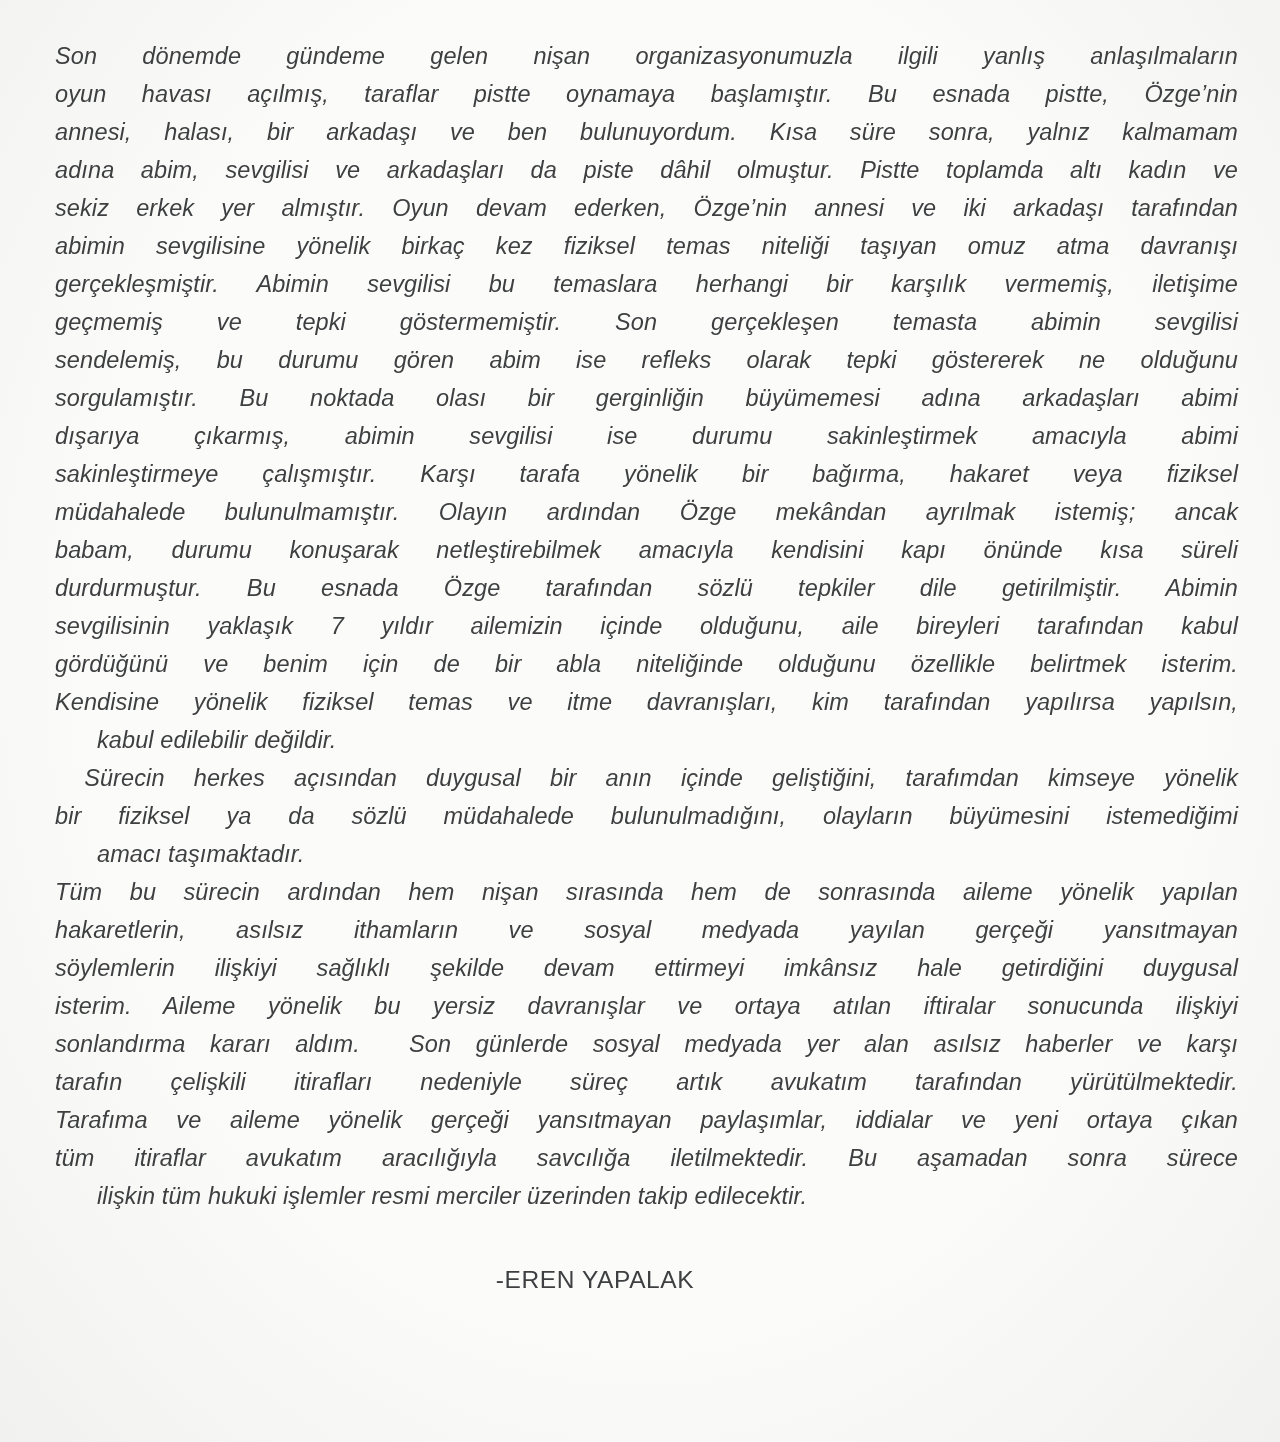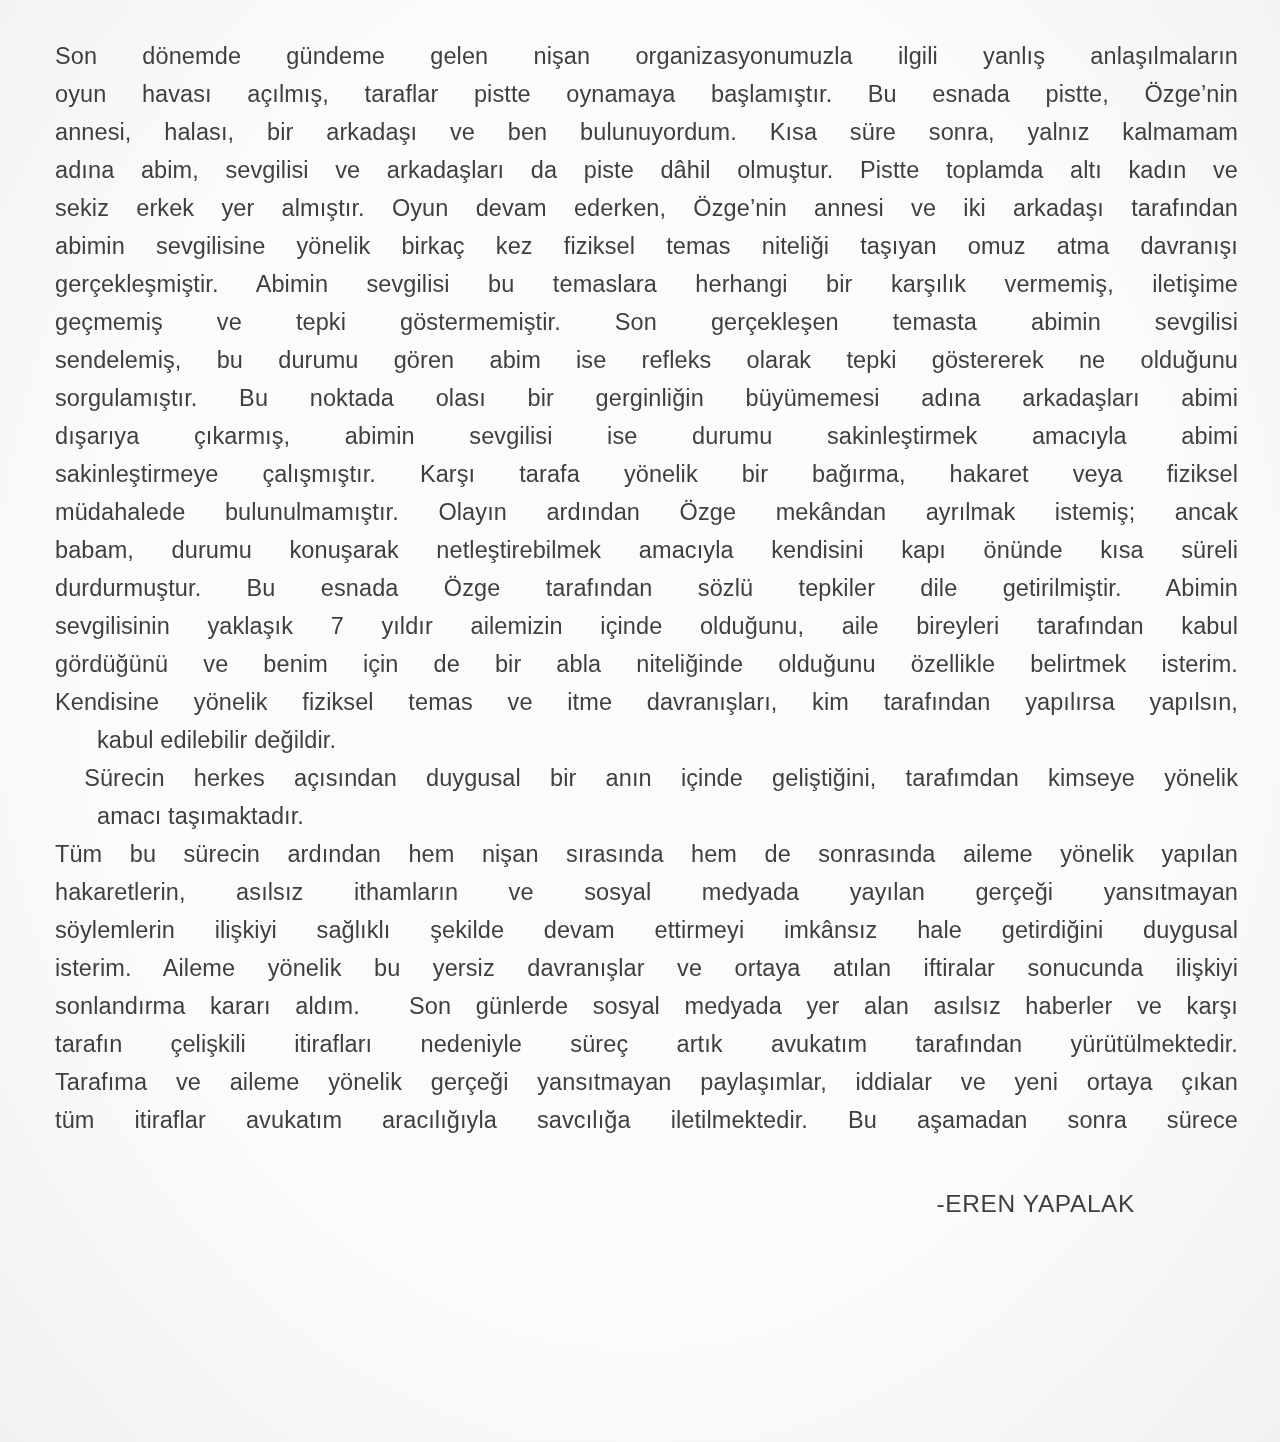--- a/index.html
+++ b/index.html
@@ -16,38 +16,39 @@
   }
   .page {
     box-sizing: border-box;
     width: 1280px;
     height: 1442px;
     padding: 37px 42px 0 55px;
     background: radial-gradient(ellipse at 50% 45%, #fbfbfa 60%, #f1f1ef 100%);
   }
   .para {
     margin: 0;
+    font-style: italic;
   }
   .line {
     font-size: 23.5px;
     line-height: 38px;
     letter-spacing: 0.1px;
     white-space: pre-wrap;
     text-align: justify;
     text-align-last: justify;
     text-justify: inter-word;
   }
   .line.last {
     text-align-last: left;
     margin-left: 42px;
   }
   .signature {
     margin-top: 50px;
     padding-right: 103px;
-    text-align: right;
+    text-align: center;
     font-size: 24.5px;
     line-height: 30px;
     letter-spacing: 0.6px;
     color: var(--fg, #3e3f41);
   }
 </style>
 </head>
 <body>
 
 <div class="page">
@@ -68,27 +69,29 @@
         <div class="line">müdahalede bulunulmamıştır. Olayın ardından Özge mekândan ayrılmak istemiş; ancak</div>
         <div class="line">babam, durumu konuşarak netleştirebilmek amacıyla kendisini kapı önünde kısa süreli</div>
         <div class="line">durdurmuştur. Bu esnada Özge tarafından sözlü tepkiler dile getirilmiştir. Abimin</div>
         <div class="line">sevgilisinin yaklaşık 7 yıldır ailemizin içinde olduğunu, aile bireyleri tarafından kabul</div>
         <div class="line">gördüğünü ve benim için de bir abla niteliğinde olduğunu özellikle belirtmek isterim.</div>
         <div class="line">Kendisine yönelik fiziksel temas ve itme davranışları, kim tarafından yapılırsa yapılsın,</div>
         <div class="line last">kabul edilebilir değildir.</div>
       </div>
       <div class="para">
         <div class="line"> Sürecin herkes açısından duygusal bir anın içinde geliştiğini, tarafımdan kimseye yönelik</div>
+        <div class="line">bir fiziksel ya da sözlü müdahalede bulunulmadığını, olayların büyümesini istemediğimi</div>
         <div class="line last">amacı taşımaktadır.</div>
       </div>
       <div class="para">
         <div class="line">Tüm bu sürecin ardından hem nişan sırasında hem de sonrasında aileme yönelik yapılan</div>
         <div class="line">hakaretlerin, asılsız ithamların ve sosyal medyada yayılan gerçeği yansıtmayan</div>
         <div class="line">söylemlerin ilişkiyi sağlıklı şekilde devam ettirmeyi imkânsız hale getirdiğini duygusal</div>
         <div class="line">isterim. Aileme yönelik bu yersiz davranışlar ve ortaya atılan iftiralar sonucunda ilişkiyi</div>
         <div class="line">sonlandırma kararı aldım.  Son günlerde sosyal medyada yer alan asılsız haberler ve karşı</div>
         <div class="line">tarafın çelişkili itirafları nedeniyle süreç artık avukatım tarafından yürütülmektedir.</div>
         <div class="line">Tarafıma ve aileme yönelik gerçeği yansıtmayan paylaşımlar, iddialar ve yeni ortaya çıkan</div>
         <div class="line">tüm itiraflar avukatım aracılığıyla savcılığa iletilmektedir. Bu aşamadan sonra sürece</div>
+        <div class="line last">ilişkin tüm hukuki işlemler resmi merciler üzerinden takip edilecektir.</div>
       </div>
     </div>
   <div class="signature">-EREN YAPALAK</div>
 </div>
 
 </body></html>

